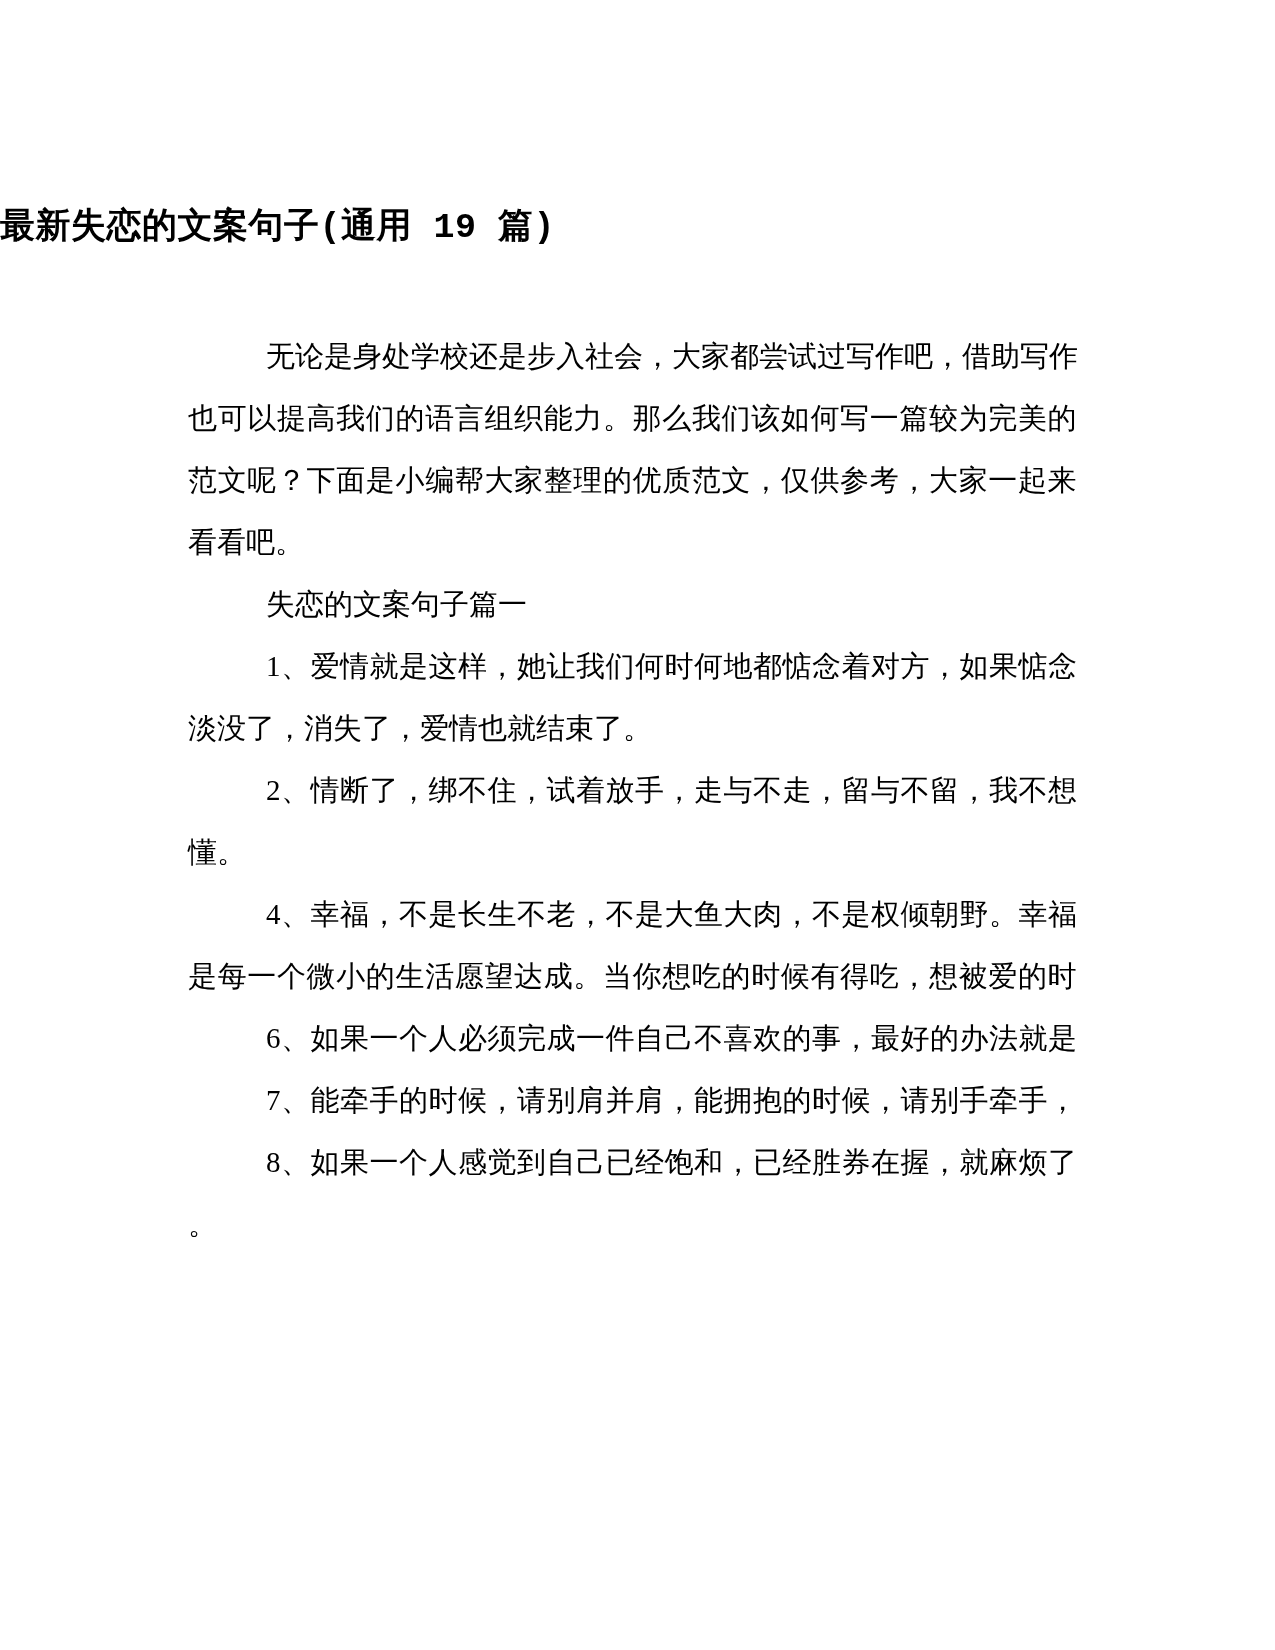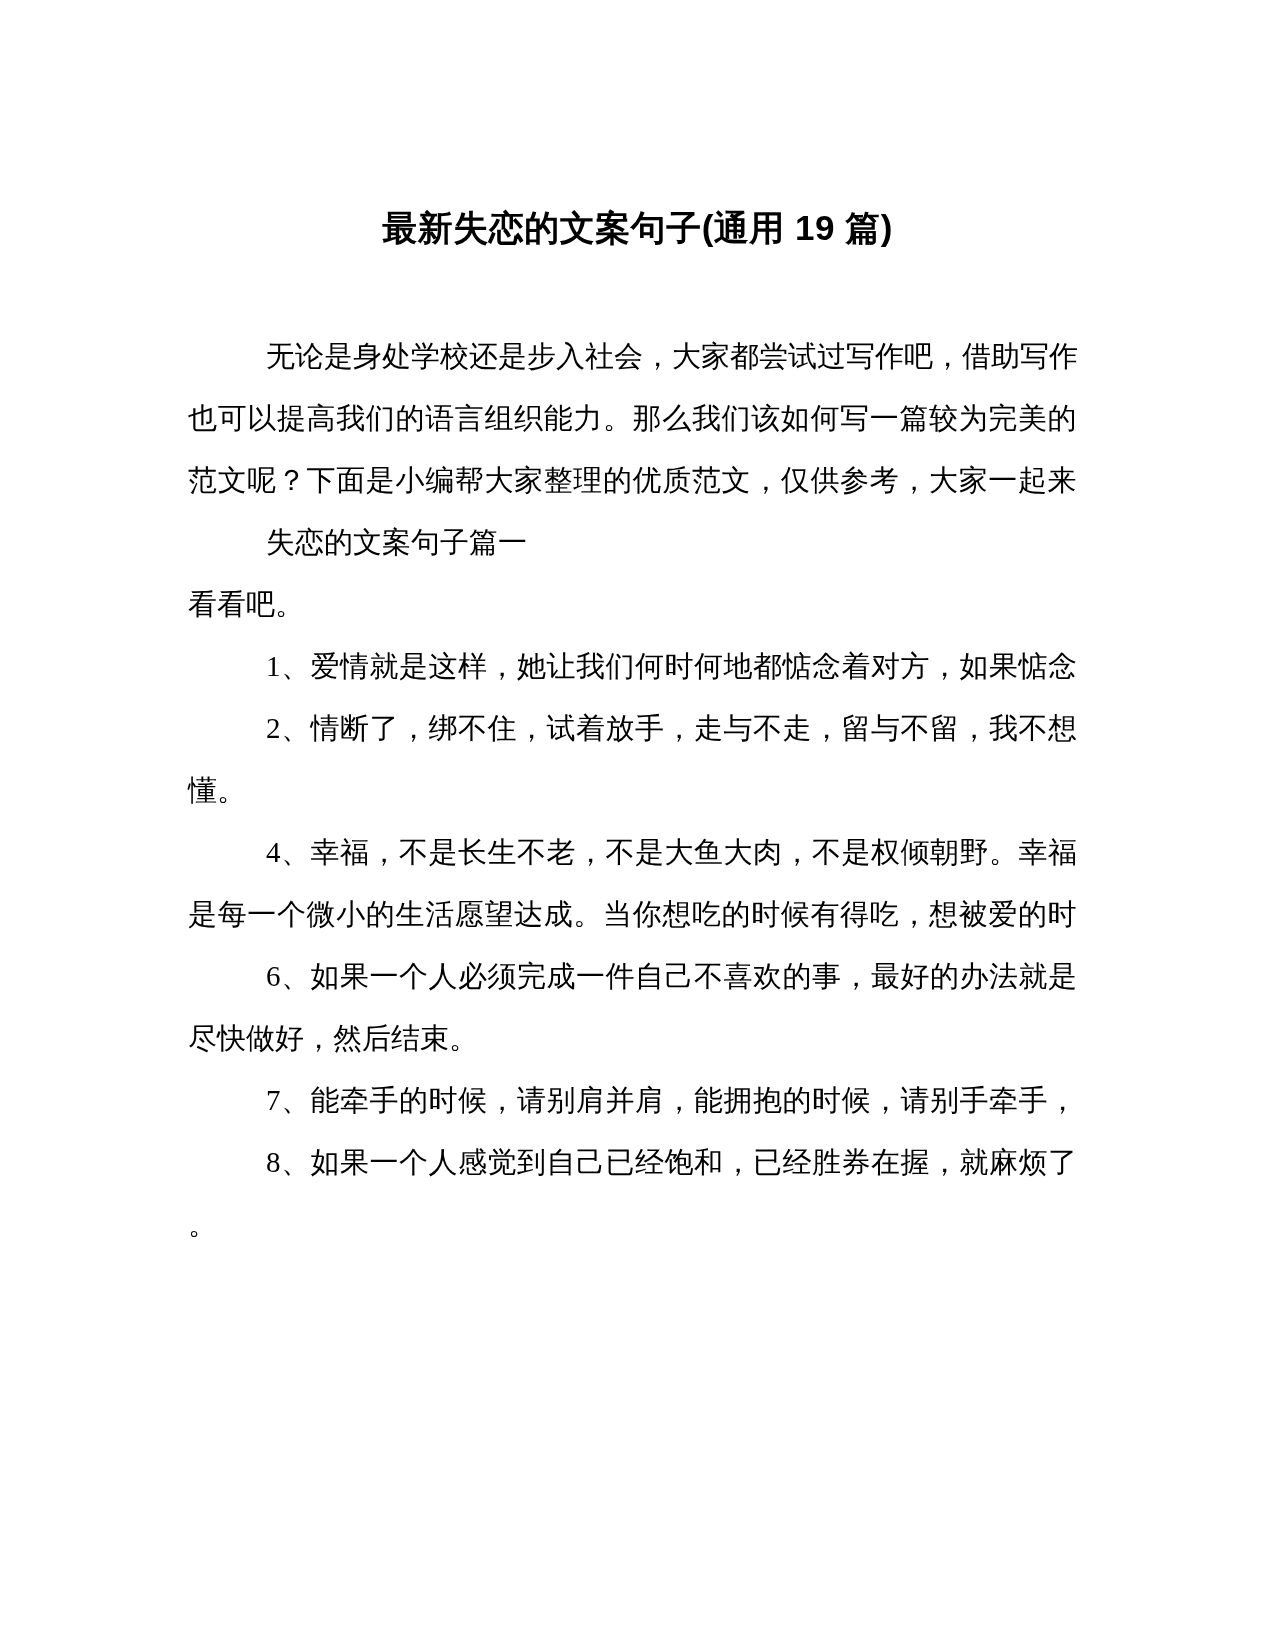--- a/index.html
+++ b/index.html
@@ -15,22 +15,21 @@
   .doc-page {
     position: absolute;
     inset: 0;
     background: #ffffff;
   }
   .doc-title {
     position: absolute;
     top: 206px;
     left: 0;
     width: 1275px;
-    text-align: center;
-    font-family: Liberation Sans, sans-serif;
+    font-family: Liberation Mono, monospace;
     font-weight: 600;
     font-size: 35px;
     line-height: 44px;
     letter-spacing: 0.5px;
     white-space: nowrap;
   }
   .doc-body {
     position: absolute;
     left: 188px;
     top: 325px;
@@ -147,22 +146,22 @@
         <span>供</span>
         <span>参</span>
         <span>考</span>
         <span>，</span>
         <span>大</span>
         <span>家</span>
         <span>一</span>
         <span>起</span>
         <span>来</span>
       </div>
+      <div class="line">看看吧。</div>
       <div class="line indent">失恋的文案句子篇一</div>
-      <div class="line">看看吧。</div>
       <div class="line indent fill">
         <span>1</span>
         <span>、</span>
         <span>爱</span>
         <span>情</span>
         <span>就</span>
         <span>是</span>
         <span>这</span>
         <span>样</span>
         <span>，</span>
@@ -179,20 +178,21 @@
         <span>念</span>
         <span>着</span>
         <span>对</span>
         <span>方</span>
         <span>，</span>
         <span>如</span>
         <span>果</span>
         <span>惦</span>
         <span>念</span>
       </div>
+      <div class="line">淡没了，消失了，爱情也就结束了。</div>
       <div class="line indent fill">
         <span>2</span>
         <span>、</span>
         <span>情</span>
         <span>断</span>
         <span>了</span>
         <span>，</span>
         <span>绑</span>
         <span>不</span>
         <span>住</span>
@@ -302,21 +302,20 @@
         <span>事</span>
         <span>，</span>
         <span>最</span>
         <span>好</span>
         <span>的</span>
         <span>办</span>
         <span>法</span>
         <span>就</span>
         <span>是</span>
       </div>
-      <div class="line">尽快做好，然后结束。</div>
       <div class="line indent fill">
         <span>7</span>
         <span>、</span>
         <span>能</span>
         <span>牵</span>
         <span>手</span>
         <span>的</span>
         <span>时</span>
         <span>候</span>
         <span>，</span>

